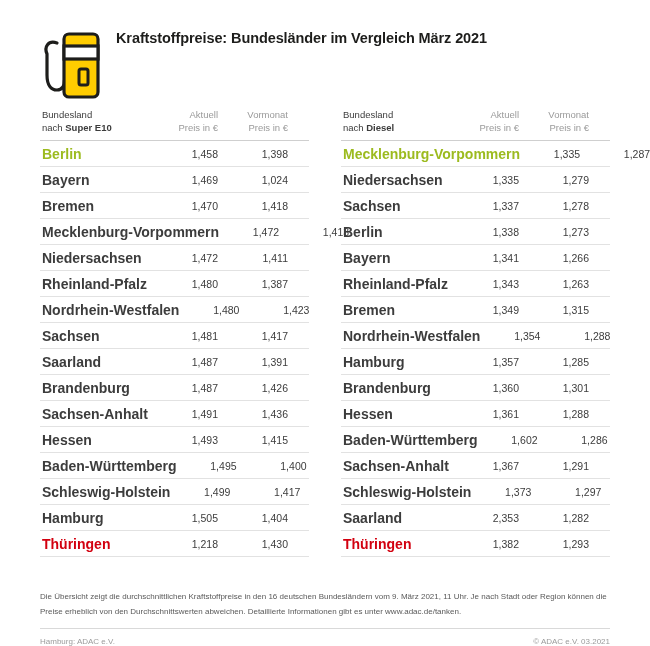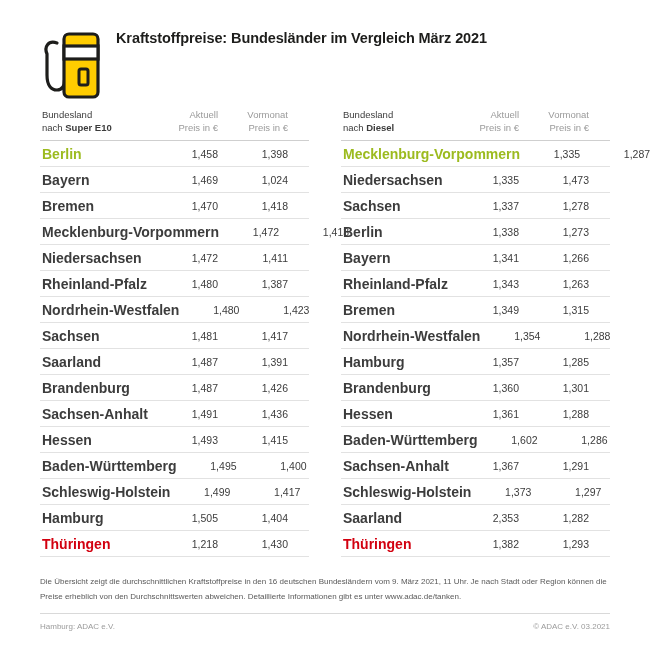--- a/index.html
+++ b/index.html
@@ -40,21 +40,21 @@
     padding:0 21px 0 2px;
     border-bottom:1px solid #e2e2e2;
     font-size:10.5px;
   }
   .state { font-weight:bold; color:#3c3c3c; white-space:nowrap; overflow:visible; font-size:14px; }
   .num { text-align:right; color:#3c3c3c; }
   .row.best  .state { color:var(--green,#9cbb1f); }
   .row.worst .state { color:var(--red,#d2000f); }
 
   
-  .footnote { margin-top:17px; font-size:8px; line-height:15px; color:#595959; }
+  .footnote { margin-top:32px; font-size:8px; line-height:15px; color:#595959; }
   .rule { margin-top:9px; border-top:1px solid #d9d9d9; width:570px; }
   .credits {
     display:flex; justify-content:space-between;
     margin-top:8px; font-size:8px; color:#9b9b9b; width:570px;
   }
 </style>
 </head>
 <body>
 
 <div class="page">
@@ -184,21 +184,21 @@
         </div>
       </div>
       <div class="row best">
           <span class="state">Mecklenburg-Vorpommern</span>
           <span class="num">1,335</span>
           <span class="num">1,287</span>
         </div>
         <div class="row">
           <span class="state">Niedersachsen</span>
           <span class="num">1,335</span>
-          <span class="num">1,473</span>
+          <span class="num">1,279</span>
         </div>
         <div class="row">
           <span class="state">Sachsen</span>
           <span class="num">1,337</span>
           <span class="num">1,278</span>
         </div>
         <div class="row">
           <span class="state">Berlin</span>
           <span class="num">1,338</span>
           <span class="num">1,273</span>

